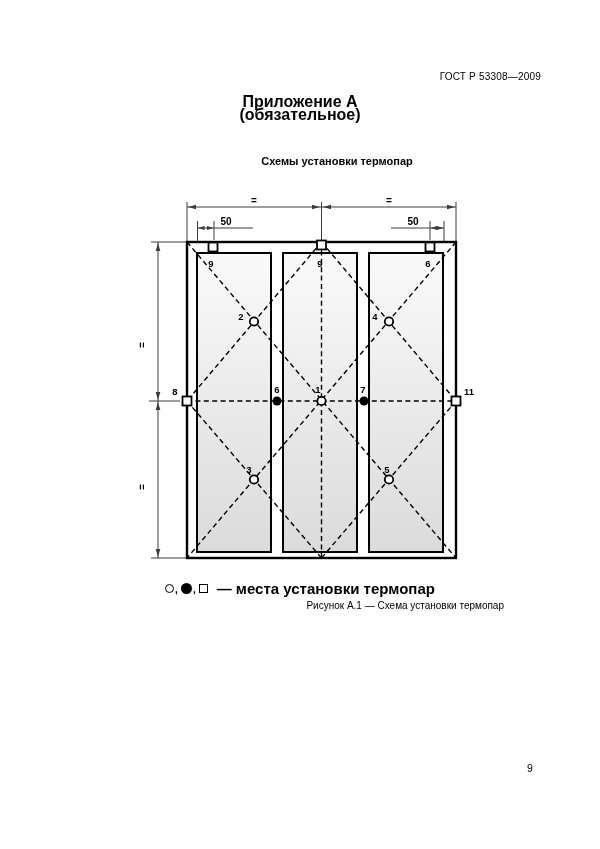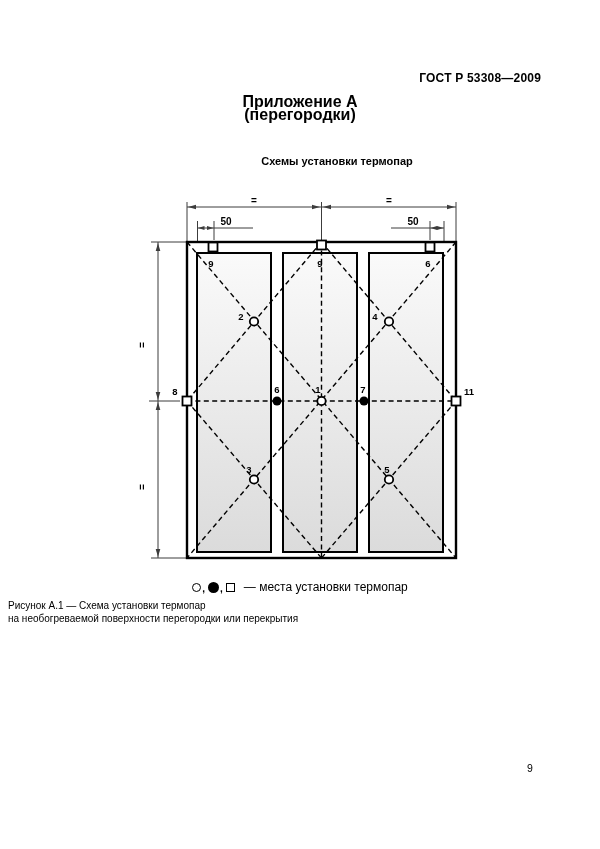--- a/index.html
+++ b/index.html
@@ -1,45 +1,45 @@
 <!DOCTYPE html>
 <html><head>
 <meta charset="utf-8">
 <style>
   html,body{margin:0;padding:0;}
   body{
     width:600px;height:849px;background:#ffffff;position:relative;
     font-family:"Liberation Sans", sans-serif;color:#000;overflow:hidden;
   }
   .abs{position:absolute;}
-  .gost-ref{top:71px;right:59px;font-size:12px;font-weight:bold;letter-spacing:.2px;}
+  .gost-ref{top:71px;right:59px;font-size:10px;font-weight:normal;letter-spacing:.2px;}
   .appendix{top:96px;left:0;width:600px;text-align:center;font-size:16px;font-weight:bold;line-height:12.5px;}
   .doc-title{top:155px;left:0;width:600px;text-align:center;font-size:11px;font-weight:bold;line-height:13.5px;padding-left:37px;}
   .figure{left:130px;top:195px;width:350px;height:382px;}
   .figure svg{position:absolute;left:0;top:0;}
   .pt{position:absolute;font-size:9.5px;font-weight:bold;transform:translate(-50%,-50%);white-space:nowrap;}
   .dim{position:absolute;font-size:10px;font-weight:bold;transform:translate(-50%,-50%);white-space:nowrap;}
   .dim.rot{transform:translate(-50%,-50%) rotate(90deg);}
   .legend{top:580px;left:0;width:600px;display:flex;justify-content:center;align-items:center;}
-  .legend .txt{font-size:12px;margin-left:9px;}
+  .legend .txt{font-size:15px;margin-left:9px;font-weight:bold;}
   .legend .comma{font-size:10px;font-weight:bold;margin:2px 3px 0 1px;}
   .sym-circle{width:7px;height:7px;border:1.9px solid #000;border-radius:50%;background:#fff;}
   .sym-dot{width:11px;height:11px;border-radius:50%;background:#000;}
   .sym-square{width:7px;height:7px;border:1.9px solid #000;background:#fff;}
-  .caption{top:600px;left:8px;width:504px;text-align:left;font-size:10px;line-height:12.5px;}
+  .caption{top:600px;left:0;width:504px;text-align:right;font-size:10px;line-height:12.5px;}
   .pagenum{top:762px;left:527px;font-size:10.5px;}
 </style>
 </head>
 <body>
 
 <div class="abs gost-ref">ГОСТ Р 53308—2009</div>
 
 <div class="abs appendix">
   <div>Приложение А</div>
-  <div>(перегородки)</div>
+  <div>(обязательное)</div>
 </div>
 
 <div class="abs doc-title">
   <div>Схемы установки термопар</div>
 </div>
 
 <div class="abs figure">
   <svg width="350" height="382" viewBox="0 0 350 382">
     <defs>
       <linearGradient id="panelGrad" x1="0" y1="0" x2="0" y2="1">
@@ -139,16 +139,15 @@
   <span class="sym-circle"></span>
   <span class="comma">,</span>
   <span class="sym-dot"></span>
   <span class="comma">,</span>
   <span class="sym-square"></span>
   <span class="txt">— места установки термопар</span>
 </div>
 
 <div class="abs caption">
   <div>Рисунок А.1 — Схема установки термопар</div>
-  <div>на необогреваемой поверхности перегородки или перекрытия</div>
 </div>
 
 <div class="abs pagenum">9</div>
 
 </body></html>

